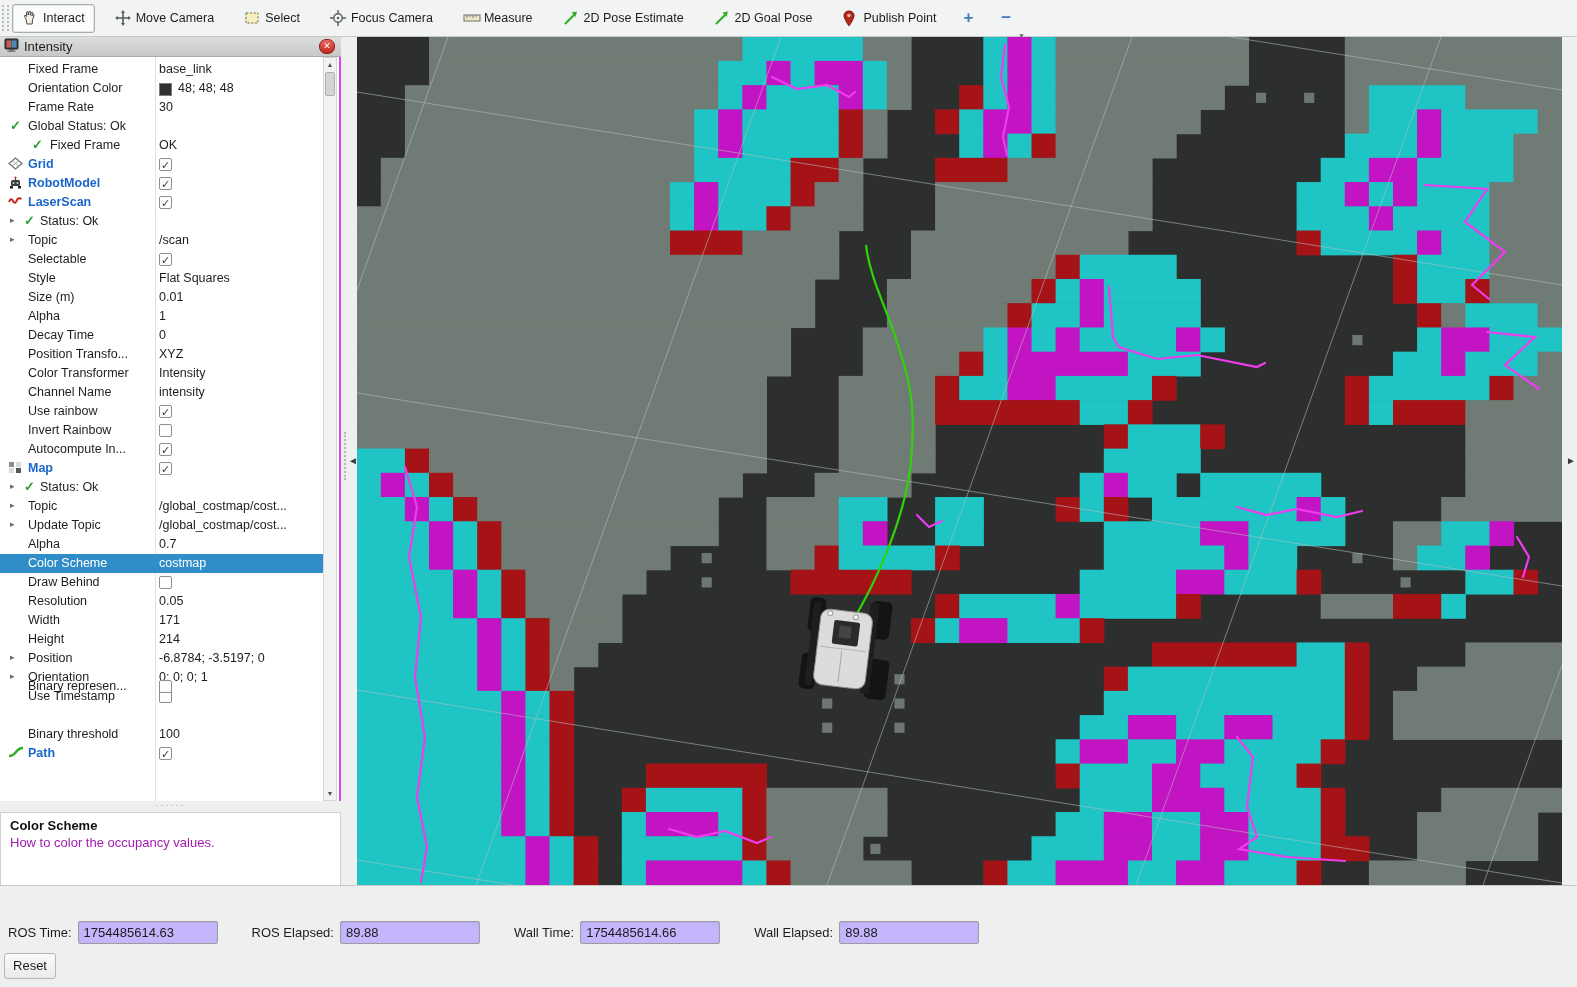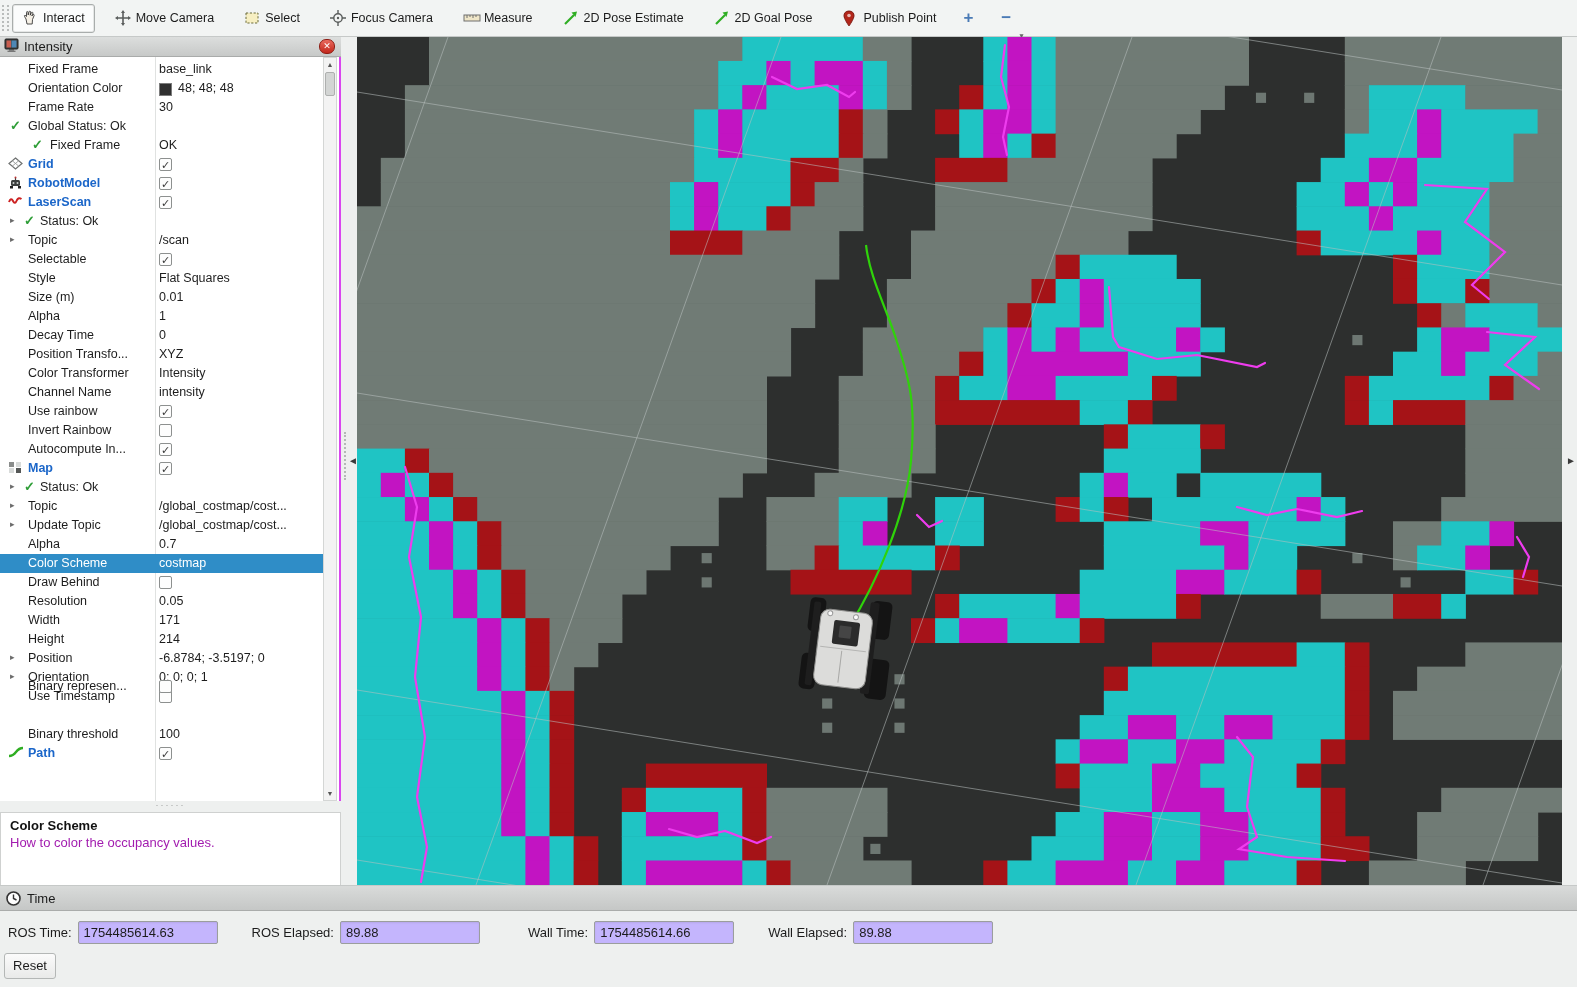--- a/index.html
+++ b/index.html
@@ -806,35 +806,26 @@
           <circle cx="9" cy="-33" r="2.5" fill="#fafafa" stroke="#999"></circle>
         </g>
       </svg>
     </div>
 
   <div class="strip" style="left:1562px;width:15px;">
     <div class="harr" style="left:4px;">►</div>
   </div>
 
   <div id="timepanel">
-    <div id="time-title">
-      <span class="ticon" style="width:15px;height:15px;">
-        <svg width="15" height="15" viewBox="0 0 15 15">
-            <circle cx="7.5" cy="7.5" r="6.5" fill="#fdfdfd" stroke="#333" stroke-width="1.6"></circle>
-            <path d="M7.5 3.5 L7.5 7.5 L10.5 9" stroke="#333" stroke-width="1.4" fill="none"></path>
-          </svg>
-      </span>
-      <span>Time</span>
-    </div>
     <div id="time-fields">
         <span class="tf-label" style="margin-left: 8px;">ROS Time:</span>
         <input value="1754485614.63" style="">
         <span class="tf-label" style="margin-left: 8px;">ROS Elapsed:</span>
         <input value="89.88" style="">
-        <span class="tf-label" style="margin-left: 22px;">Wall Time:</span>
+        <span class="tf-label" style="margin-left: 8px;">Wall Time:</span>
         <input value="1754485614.66" style="">
         <span class="tf-label" style="margin-left: 8px;">Wall Elapsed:</span>
         <input value="89.88" style="">
       </div>
     <div id="reset-btn">Reset</div>
   </div>
 
 </div>
 
 </body></html>

